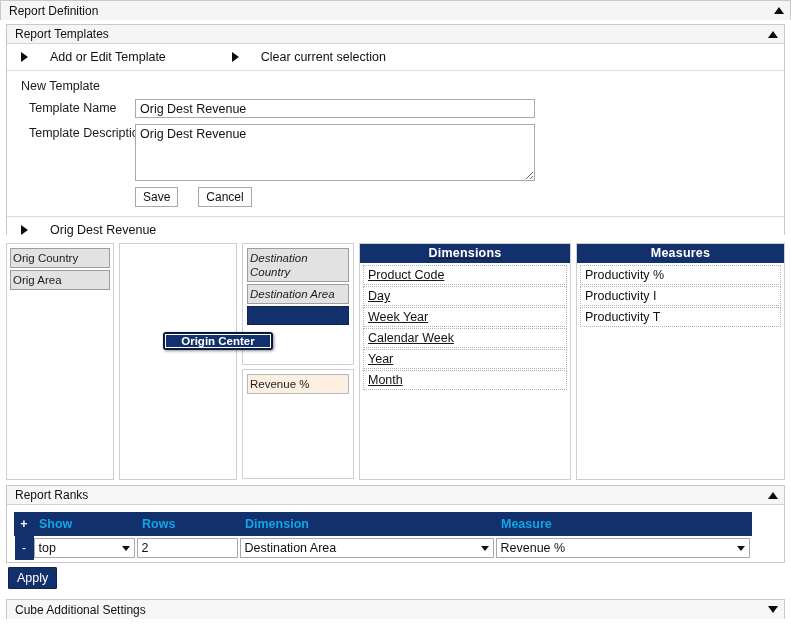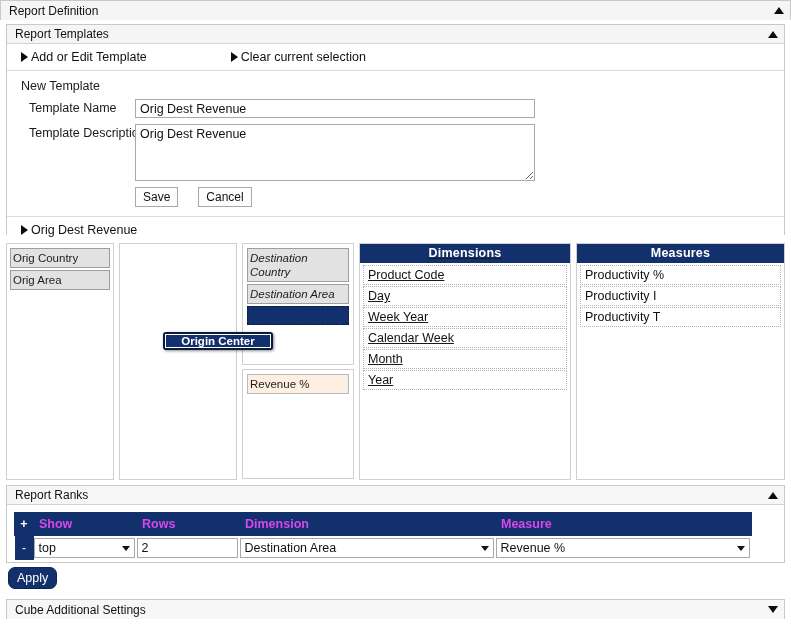--- a/index.html
+++ b/index.html
@@ -85,27 +85,27 @@
   .link-row {
     height: 26px;
     display: flex;
     align-items: center;
     border-bottom: 1px solid #dcdcdc;
     background: #fff;
   }
   .link-item {
     display: flex;
     align-items: center;
-    gap: 3px;
+    gap: 22px;
     font-size: 12.5px;
     color: #111;
     cursor: pointer;
   }
   .link-a { margin-left: 14px; }
-  .link-b { margin-left: 84px; text-align: right; }
+  .link-b { margin-left: 66px; text-align: right; }
 
   .new-template-label {
     margin: 8px 0 0 14px;
     font-size: 12.5px;
   }
 
   .field-row {
     display: flex;
     align-items: flex-start;
     margin-top: 6px;
@@ -284,21 +284,21 @@
     width: 779px;
     height: 78px;
   }
   .ranks-table {
     border-collapse: collapse;
     margin: 7px 0 0 7px;
     table-layout: fixed;
   }
   .ranks-table th {
     background: #12306b;
-    color: #d946ef;
+    color: #0ea5e9;
     font-size: 12.5px;
     font-weight: bold;
     text-align: left;
     padding: 3px 5px;
     border: 1px solid #12306b;
     height: 16px;
   }
   .ranks-table th.plus-col,
   .ranks-table td.minus-col {
     width: 14px;
@@ -338,21 +338,21 @@
     flex: 0 0 auto;
   }
   #apply-button {
     position: absolute;
     left: 8px;
     top: 567px;
     background: #12306b;
     color: #fff;
     font-size: 12.5px;
     border: 1px solid #0e2452;
-    border-radius: 7px;
+    border-radius: 1px;
     padding: 3px 8px;
     cursor: pointer;
   }
   #cube-settings {
     position: absolute;
     left: 6px;
     top: 599px;
     width: 779px;
     height: 20px;
   }
@@ -434,22 +434,22 @@
     </div>
   </div>
 
   <div class="col col-dims">
     <div class="sect-head">Dimensions</div>
     <div class="sect-list">
       <div class="sect-item">Product Code</div>
       <div class="sect-item">Day</div>
       <div class="sect-item">Week Year</div>
       <div class="sect-item">Calendar Week</div>
+      <div class="sect-item">Year</div>
       <div class="sect-item">Month</div>
-      <div class="sect-item">Year</div>
     </div>
   </div>
 
   <div class="col col-meas">
     <div class="sect-head">Measures</div>
     <div class="sect-list">
       <div class="sect-item">Productivity %</div>
       <div class="sect-item">Productivity I</div>
       <div class="sect-item">Productivity T</div>
     </div>

